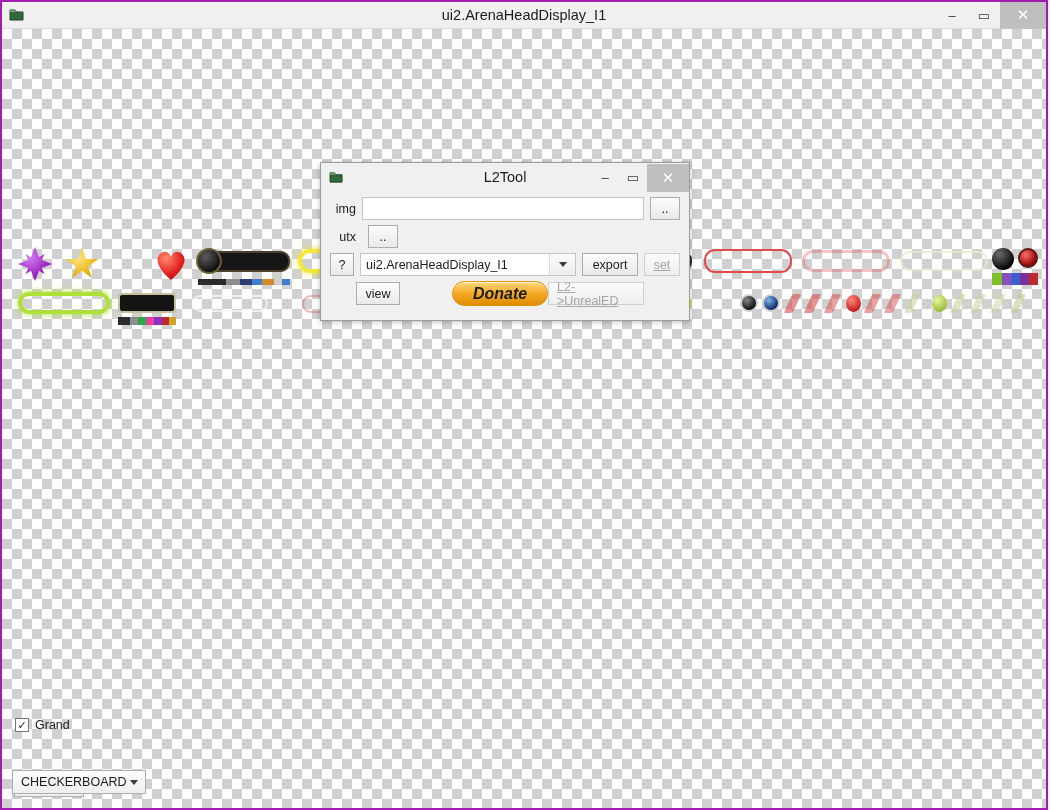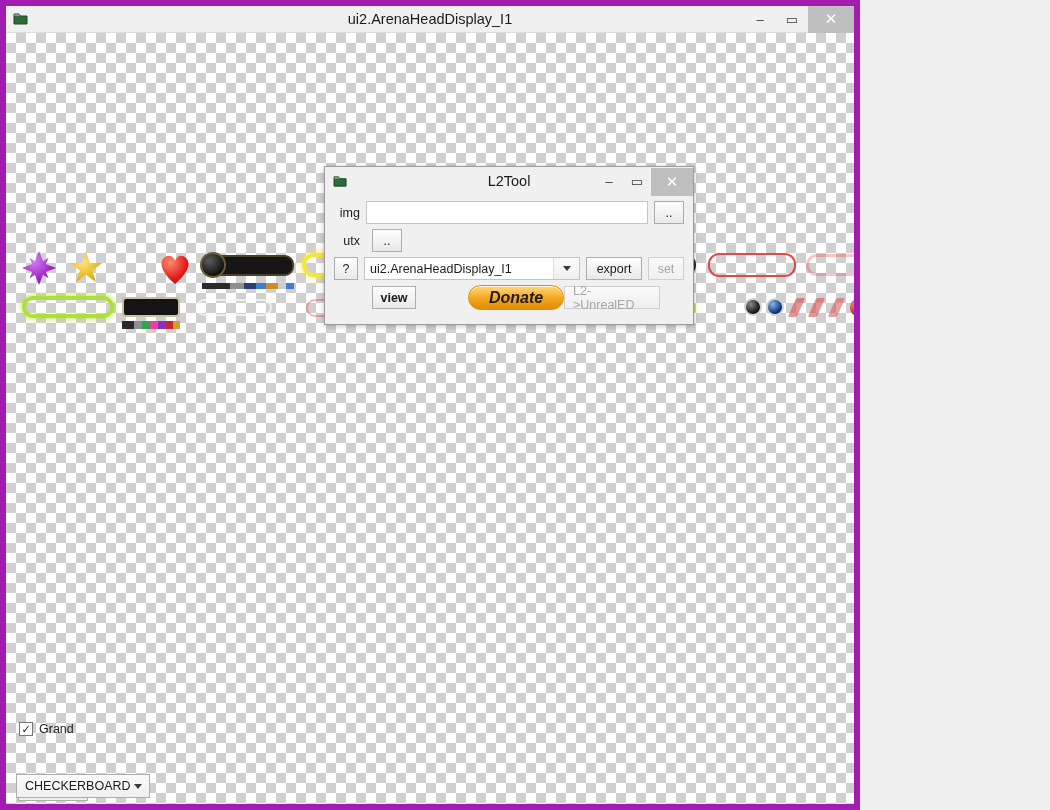--- a/index.html
+++ b/index.html
@@ -7,23 +7,23 @@
     margin: 0; padding: 0;
     width: 1050px; height: 810px;
     background: #f0f0f0;
     font-family: "Liberation Sans", sans-serif;
     overflow: hidden;
   }
 
   
   #app-window {
     position: absolute; left: 0; top: 0;
-    width: 860px; height: 810px;
+    width: 1048px; height: 810px;
     background: #ffffff;
-    border: 6px solid #a21caf;
+    border: 2px solid #a21caf;
     display: flex; flex-direction: column;
   }
 
   .titlebar {
     height: 27px; flex: 0 0 27px;
     background: #f0f0f0;
     border-bottom: 1px solid #dcdcdc;
     display: flex; align-items: center;
     position: relative;
   }
@@ -166,21 +166,21 @@
     overflow: hidden; white-space: nowrap;
   }
   .btn {
     height: 23px;
     border: 1px solid #adadad;
     background: linear-gradient(#fdfdfd, #e9e9e9);
     font-size: 12.5px; color: #1b1b1b;
     display: flex; align-items: center; justify-content: center;
     padding: 0 8px;
   }
-  .btn.dim { color: #a6a6a6; border-color: #cfcfcf; background: linear-gradient(#fafafa,#efefef); }
+  .btn.dim { color: #a6a6a6; border-color: #cfcfcf; background: linear-gradient(#fafafa,#efefef); text-decoration: underline; }
   .btn.sm { width: 30px; padding: 0; margin-left: 6px; }
   .btn.qm { width: 24px; padding: 0; margin-right: 6px; }
 
   .combo-in {
     height: 23px; flex: 1 1 auto;
     border: 1px solid #c4c4c4;
     background: #ffffff;
     display: flex; align-items: center;
     font-size: 12.5px; color: #1b1b1b;
     padding-left: 5px;
@@ -370,21 +370,21 @@
             <span>ui2.ArenaHeadDisplay_I1</span>
             <span class="cb-arrow">
                 <span></span>
               </span>
           </div>
           <div class="btn" style="margin-left:6px; width:56px;">export</div>
           <div class="btn dim" style="margin-left:6px; width:36px;">set</div>
         </div>
 
         <div class="frow" style="margin-top:2px;">
-          <div class="btn" style="margin-left:38px; width:44px;font-weight:bold;">view</div>
+          <div class="btn" style="margin-left:26px; width:44px;">view</div>
           <div class="donate" style="margin-left:52px;">Donate</div>
           <div class="btn dim" style="width:96px;">L2-&gt;UnrealED</div>
         </div>
 
       </div>
     </div>
 
   </div>
 </div>
 

